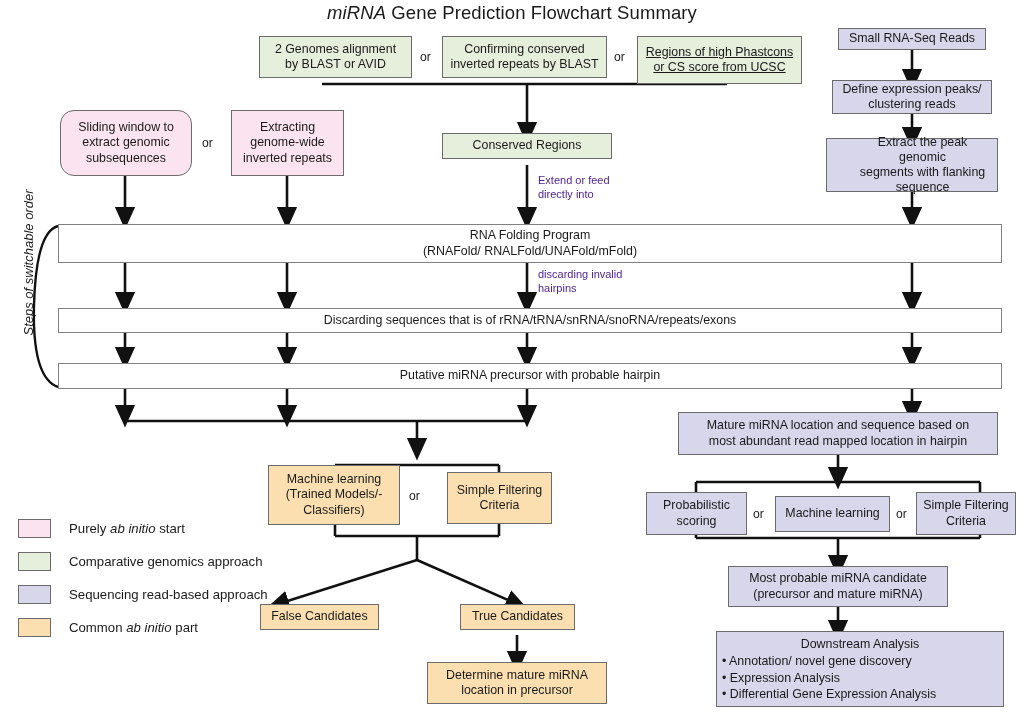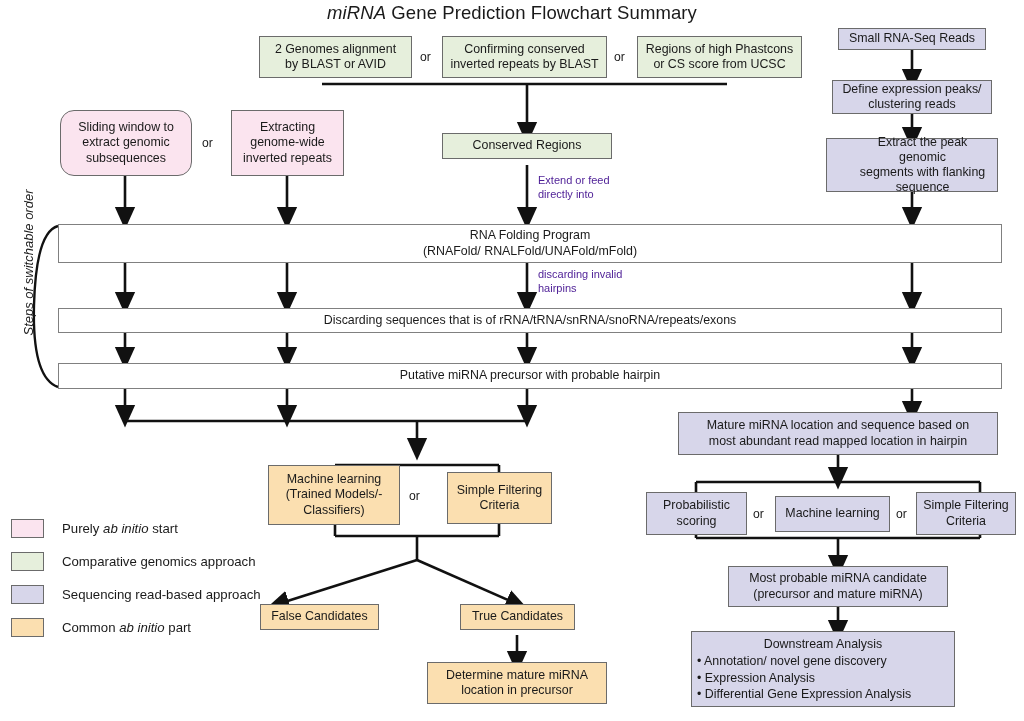--- a/index.html
+++ b/index.html
@@ -23,21 +23,21 @@
 
   .orlabel{position:absolute;font-size:12.2px;z-index:4;color:#1a1a1a;}
 
   .edgetext{position:absolute;font-size:11px;line-height:1.25;text-align:center;
             z-index:4;color:#4c1d95;}
 
   .bracket-label{position:absolute;left:-52px;top:255px;width:160px;
      transform:rotate(-90deg);transform-origin:center center;
      font-size:13px;font-style:italic;text-align:center;z-index:4;white-space:nowrap;}
 
-  #legend{position:absolute;left:11px;top:512px;z-index:5;}
+  #legend{position:absolute;left:18px;top:512px;z-index:5;}
   .legrow{display:flex;align-items:center;height:33px;}
   .legswatch{width:33px;height:19px;border:1.2px solid #6b6b6b;margin-right:18px;box-sizing:border-box;}
   .legtext{font-size:13.2px;}
   .legtext i{font-style:italic;}
 
   .bullets{font-size:12.4px;line-height:1.3;text-align:left;width:100%;}
   .bullets .hd{text-align:center;display:block;margin-bottom:1px;}
   .bullets span.b{display:block;}
 </style>
 </head>
@@ -106,21 +106,21 @@
 
     <path d="M58,226 Q36,232 34,305 Q32,378 58,387" stroke="#111" stroke-width="2.4" fill="none"></path>
   </svg>
 
   <div class="bracket-label">Steps of switchable order</div>
 
   <div class="node green" style="left:259px;top:36px;width:153px;height:42px;">2 Genomes alignment<br>by BLAST or AVID</div>
   <div class="orlabel" style="left:420px;top:50px;">or</div>
   <div class="node green" style="left:442px;top:36px;width:165px;height:42px;">Confirming conserved<br>inverted repeats by BLAST</div>
   <div class="orlabel" style="left:614px;top:50px;">or</div>
-  <div class="node green" style="left:637px;top:36px;width:165px;height:42px;">Regions of high Phastcons<br>or CS score from UCSC</div>
+  <div class="node green" style="left:637px;top:36px;width:165px;height:48px;text-decoration:underline;">Regions of high Phastcons<br>or CS score from UCSC</div>
 
   <div class="node purple" style="left:838px;top:28px;width:148px;height:22px;">Small RNA-Seq Reads</div>
   <div class="node purple" style="left:832px;top:80px;width:160px;height:34px;">Define expression peaks/<br>clustering reads</div>
   <div class="node purple" style="left:826px;top:138px;width:172px;height:54px;padding-left:26px;">Extract the peak genomic<br>segments with flanking<br>sequence</div>
 
   <div class="node pink" style="left:60px;top:110px;width:132px;height:66px;border-radius:14px;">Sliding window to<br>extract genomic<br>subsequences</div>
   <div class="orlabel" style="left:202px;top:136px;">or</div>
   <div class="node pink" style="left:231px;top:110px;width:113px;height:66px;">Extracting<br>genome-wide<br>inverted repeats</div>
 
   <div class="node green" style="left:442px;top:133px;width:170px;height:26px;">Conserved Regions</div>
@@ -142,21 +142,21 @@
   <div class="node purple" style="left:678px;top:412px;width:320px;height:43px;">Mature miRNA location and sequence based on<br>most abundant read mapped location in hairpin</div>
 
   <div class="node purple" style="left:646px;top:492px;width:101px;height:43px;">Probabilistic<br>scoring</div>
   <div class="orlabel" style="left:753px;top:507px;">or</div>
   <div class="node purple" style="left:775px;top:496px;width:115px;height:36px;">Machine learning</div>
   <div class="orlabel" style="left:896px;top:507px;">or</div>
   <div class="node purple" style="left:916px;top:492px;width:100px;height:43px;">Simple Filtering<br>Criteria</div>
 
   <div class="node purple" style="left:728px;top:566px;width:220px;height:41px;">Most probable miRNA candidate<br>(precursor and mature miRNA)</div>
 
-  <div class="node purple" style="left:691px;top:631px;width:264px;height:76px;">
+  <div class="node purple" style="left:716px;top:631px;width:288px;height:76px;">
     <div class="bullets">
       <span class="hd">Downstream Analysis</span>
       <span class="b">• Annotation/ novel gene discovery</span>
       <span class="b">• Expression Analysis</span>
       <span class="b">• Differential Gene Expression Analysis</span>
     </div>
   </div>
 
   <div id="legend">
     <div class="legrow">

